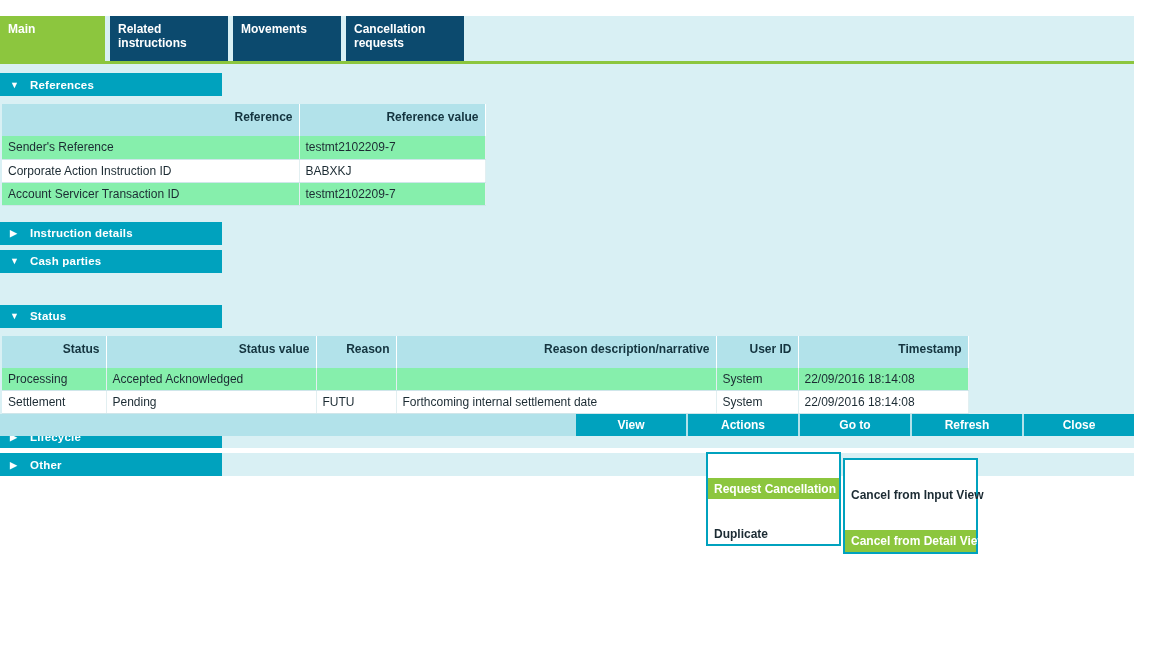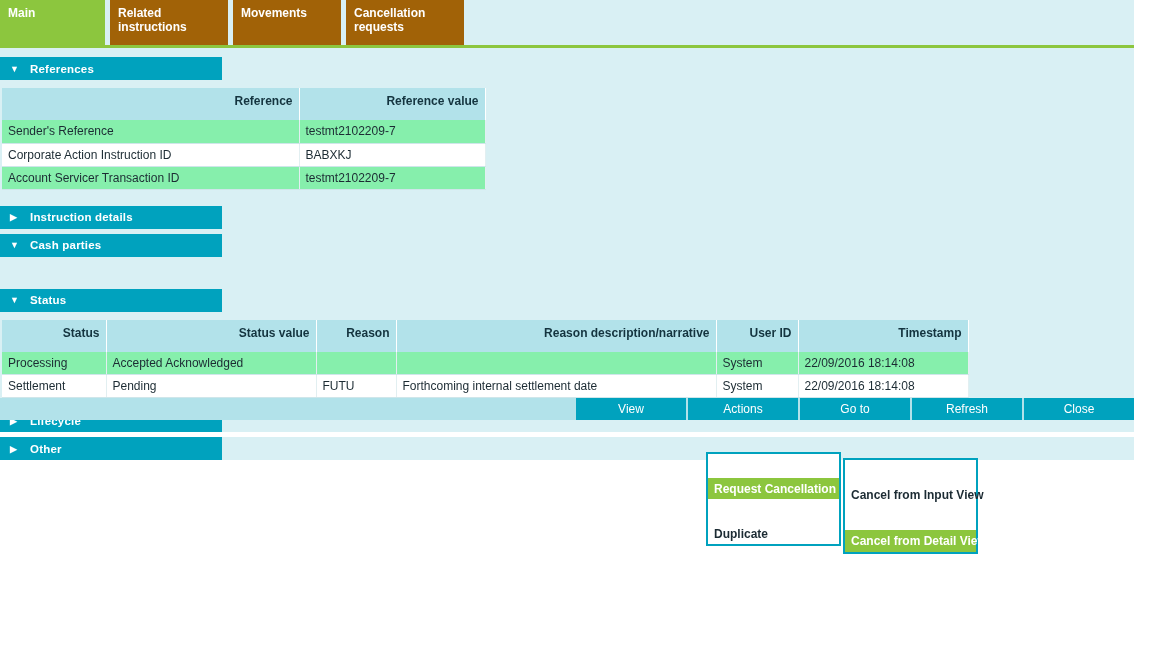--- a/index.html
+++ b/index.html
@@ -14,42 +14,42 @@
     font-family: "Liberation Sans", sans-serif;
     font-size: 12px;
     color: #1c2b33;
     overflow: hidden;
     position: relative;
   }
 
   
   #app {
     position: absolute;
-    left: 0; top: 0;
+    left: 0; top: 16px;
     width: 1134px;
     height: 420px;
     background: #d9f0f4;
   }
 
   
   .tabbar {
     position: relative;
     height: 45px;
     background: #d9f0f4;
     display: flex;
     align-items: stretch;
   }
   .tab {
     color: #ffffff;
     font-weight: bold;
     font-size: 12px;
     line-height: 14px;
     padding: 6px 10px 0 8px;
     box-sizing: border-box;
-    background: #a16207;
+    background: #0c4a6e;
     margin-right: 5px;
     user-select: none;
   }
   .tab.active {
     background: #8cc63e;
   }
   .tab-w1 { width: 105px; }
   .tab-w2 { width: 118px; }
   .tab-w3 { width: 108px; }
   .tab-w4 { width: 118px; }
@@ -164,21 +164,21 @@
     position: absolute;
     right: 0;
     top: 0;
     display: flex;
     height: 22px;
   }
   .tb-btn {
     background: #00a2be;
     color: #ffffff;
     font-size: 12px;
-    font-weight: normal;
+    font-weight: bold;
     width: 110px;
     height: 22px;
     display: flex;
     align-items: center;
     justify-content: center;
     margin-left: 2px;
     box-sizing: border-box;
     user-select: none;
   }
 

